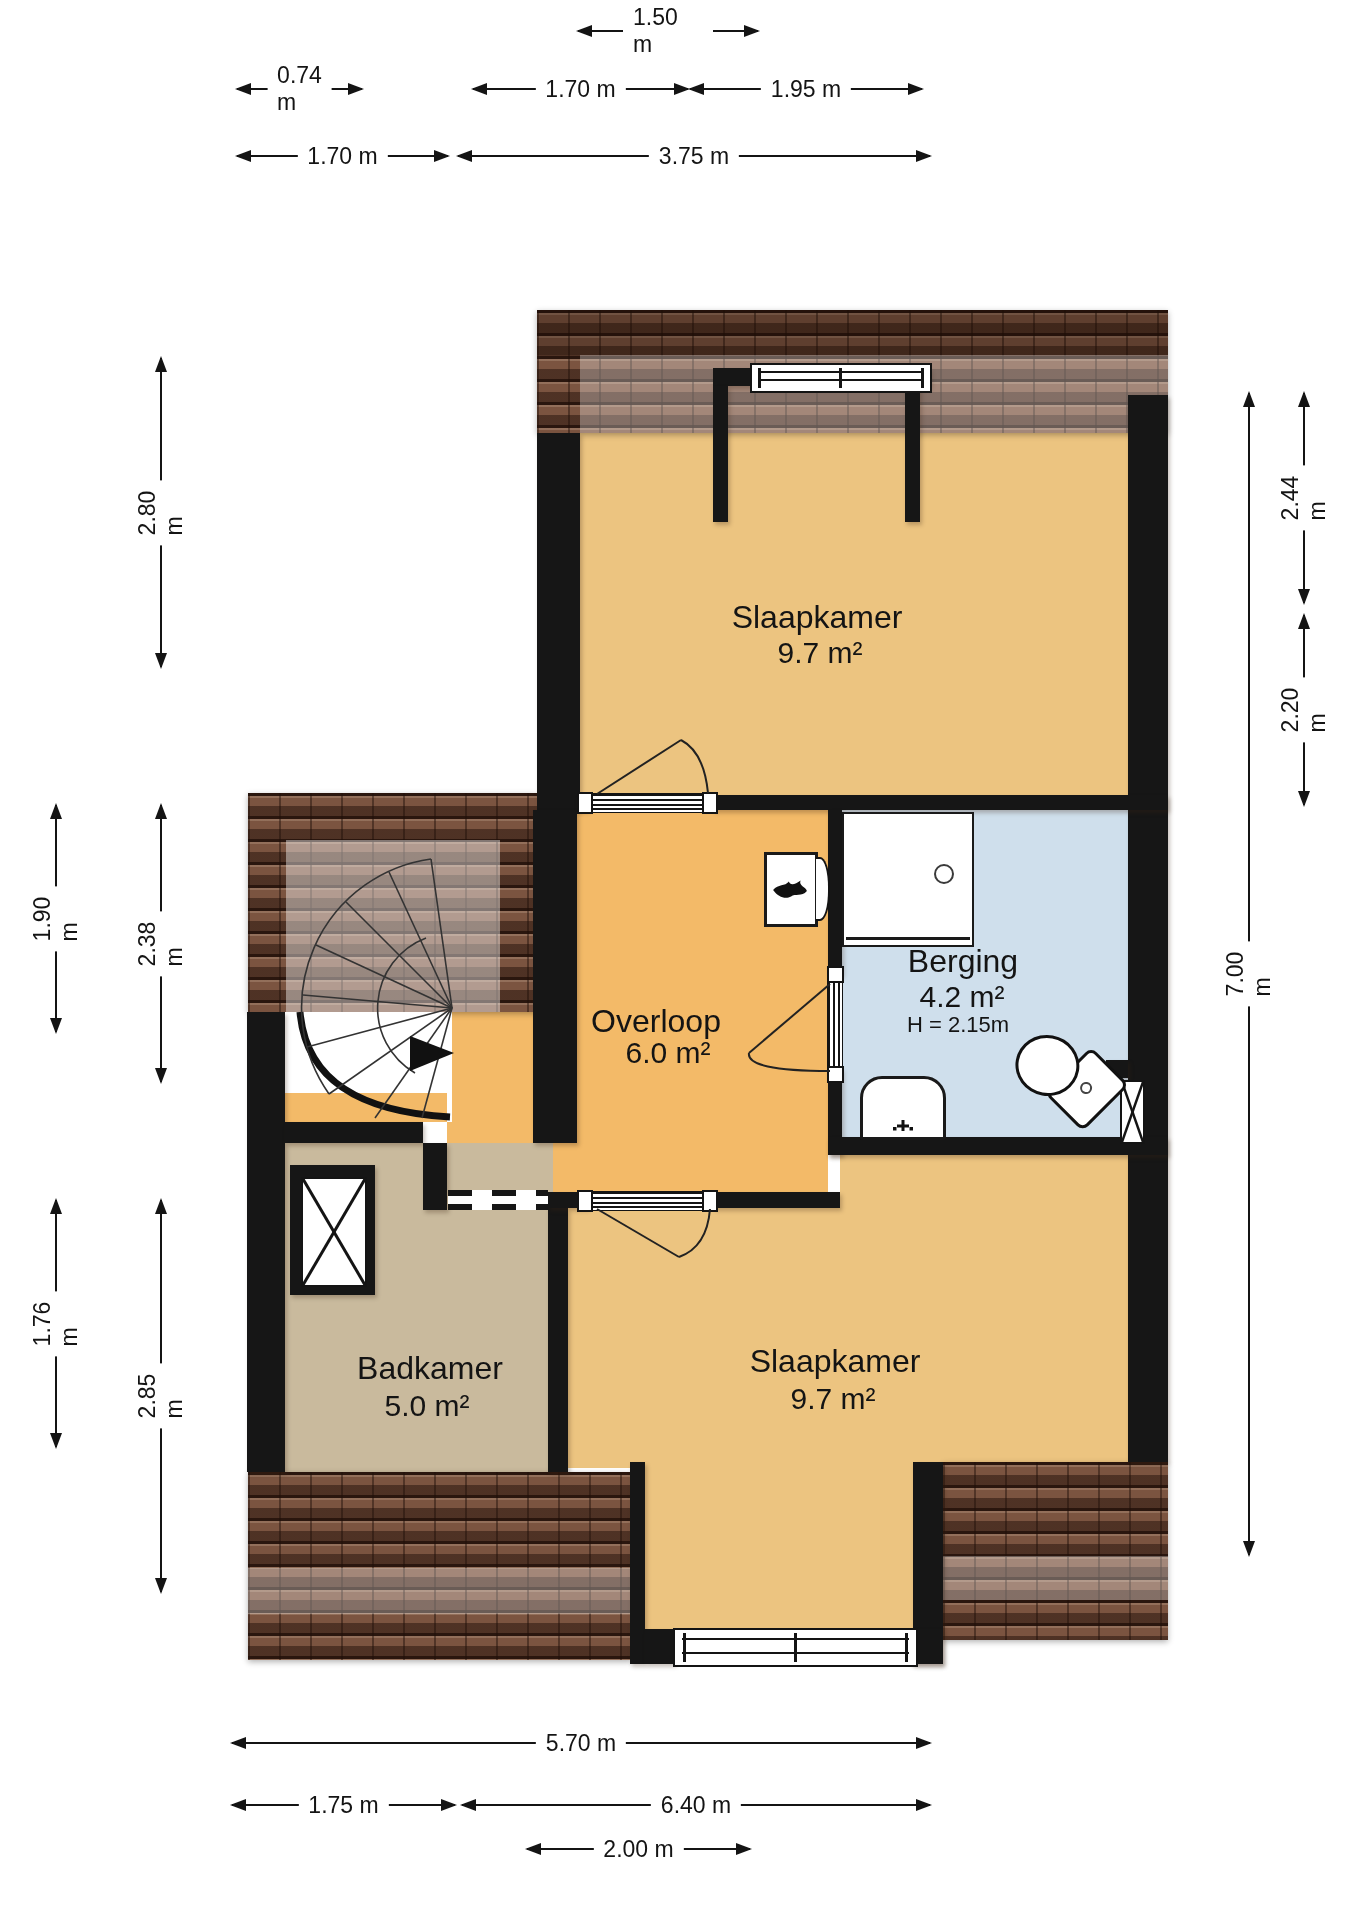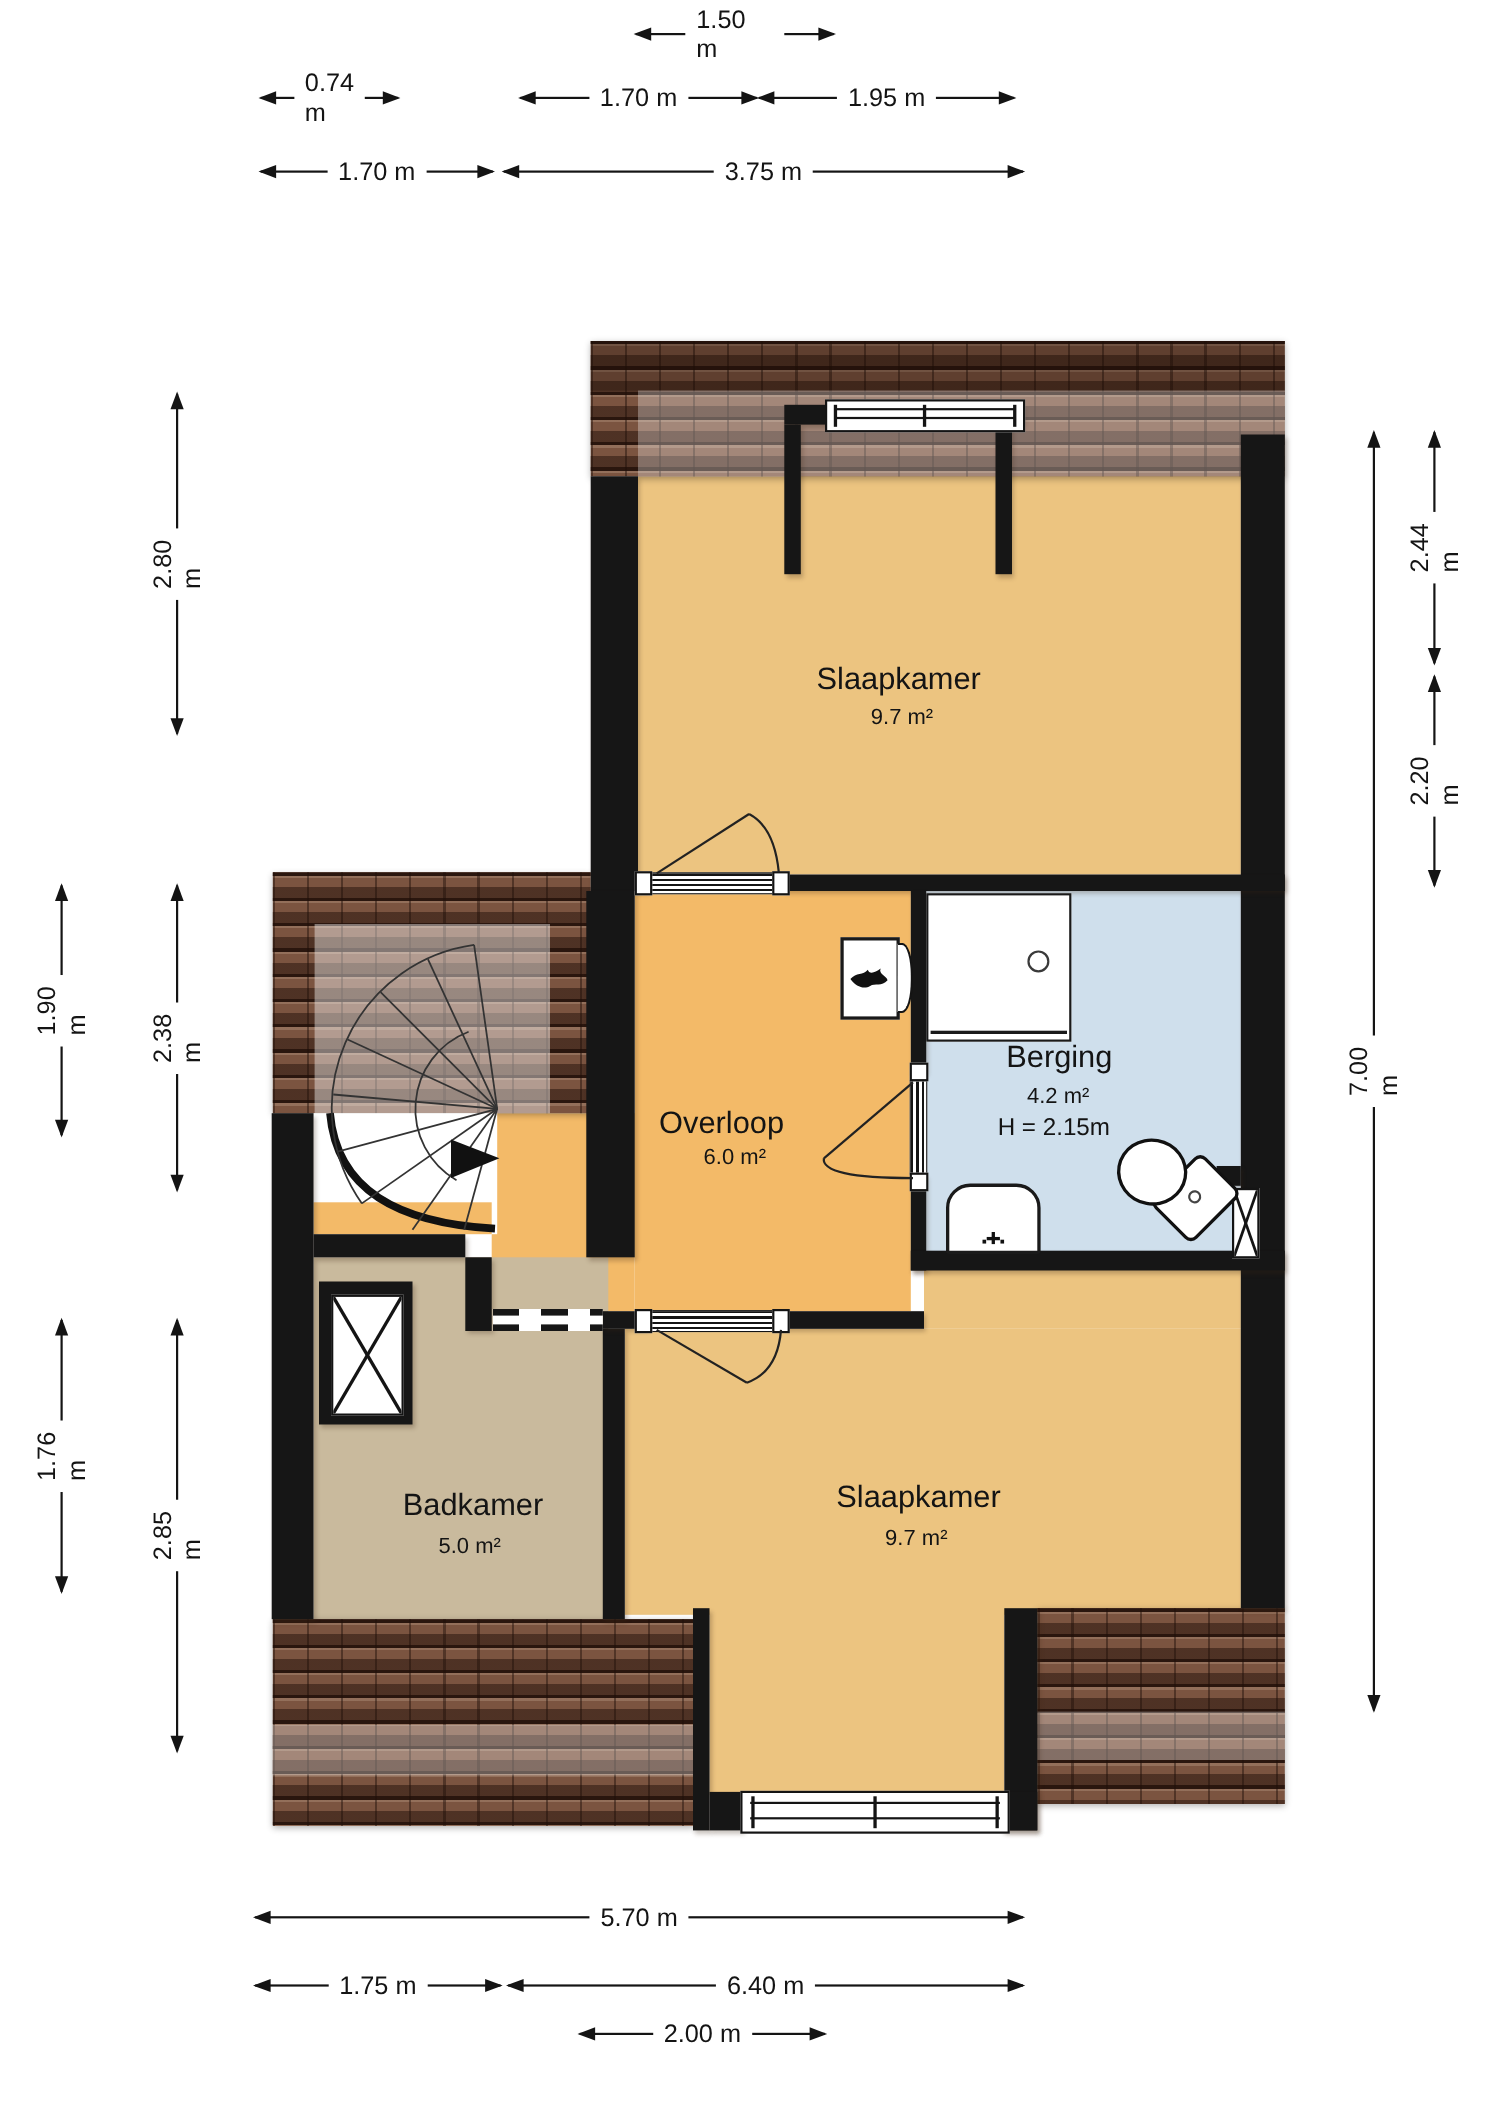--- a/index.html
+++ b/index.html
@@ -10,22 +10,22 @@
   .wall{position:absolute;background:#161616;box-shadow:2px 3px 4px rgba(60,40,20,.28);}
   .roof{position:absolute;background-color:#7B5440;
     background-image:
       repeating-linear-gradient(90deg, rgba(30,14,8,.45) 0 2px, transparent 2px 31px),
       repeating-linear-gradient(180deg, #2A160E 0 3px, rgba(255,235,210,.18) 3px 5px, transparent 5px 13px, rgba(42,22,14,.55) 13px 23px);
     box-shadow:0 2px 6px rgba(0,0,0,.3);}
   .roof-light{position:absolute;background:rgba(255,255,255,.30);}
   .roof-dark{position:absolute;background:rgba(25,10,5,.28);}
   .stair-zone{position:absolute;background:#ffffff;}
   .label{position:absolute;transform:translate(-50%,-50%);text-align:center;white-space:nowrap;}
-  .room-name{font-size:28px;}
-  .room-area{font-size:20px;}
+  .room-name{font-size:32px;}
+  .room-area{font-size:30px;}
   .room-h{font-size:22px;}
   .dim-h{position:absolute;height:0;border-top:2px solid #141414;}
   .dim-h::before{content:"";position:absolute;left:-2px;top:-7px;width:0;height:0;
     border-top:6px solid transparent;border-bottom:6px solid transparent;border-right:16px solid #141414;}
   .dim-h::after{content:"";position:absolute;right:-2px;top:-7px;width:0;height:0;
     border-top:6px solid transparent;border-bottom:6px solid transparent;border-left:16px solid #141414;}
   .dim-v{position:absolute;width:0;border-left:2px solid #141414;}
   .dim-v::before{content:"";position:absolute;top:-2px;left:-7px;width:0;height:0;
     border-left:6px solid transparent;border-right:6px solid transparent;border-bottom:16px solid #141414;}
   .dim-v::after{content:"";position:absolute;bottom:-2px;left:-7px;width:0;height:0;

